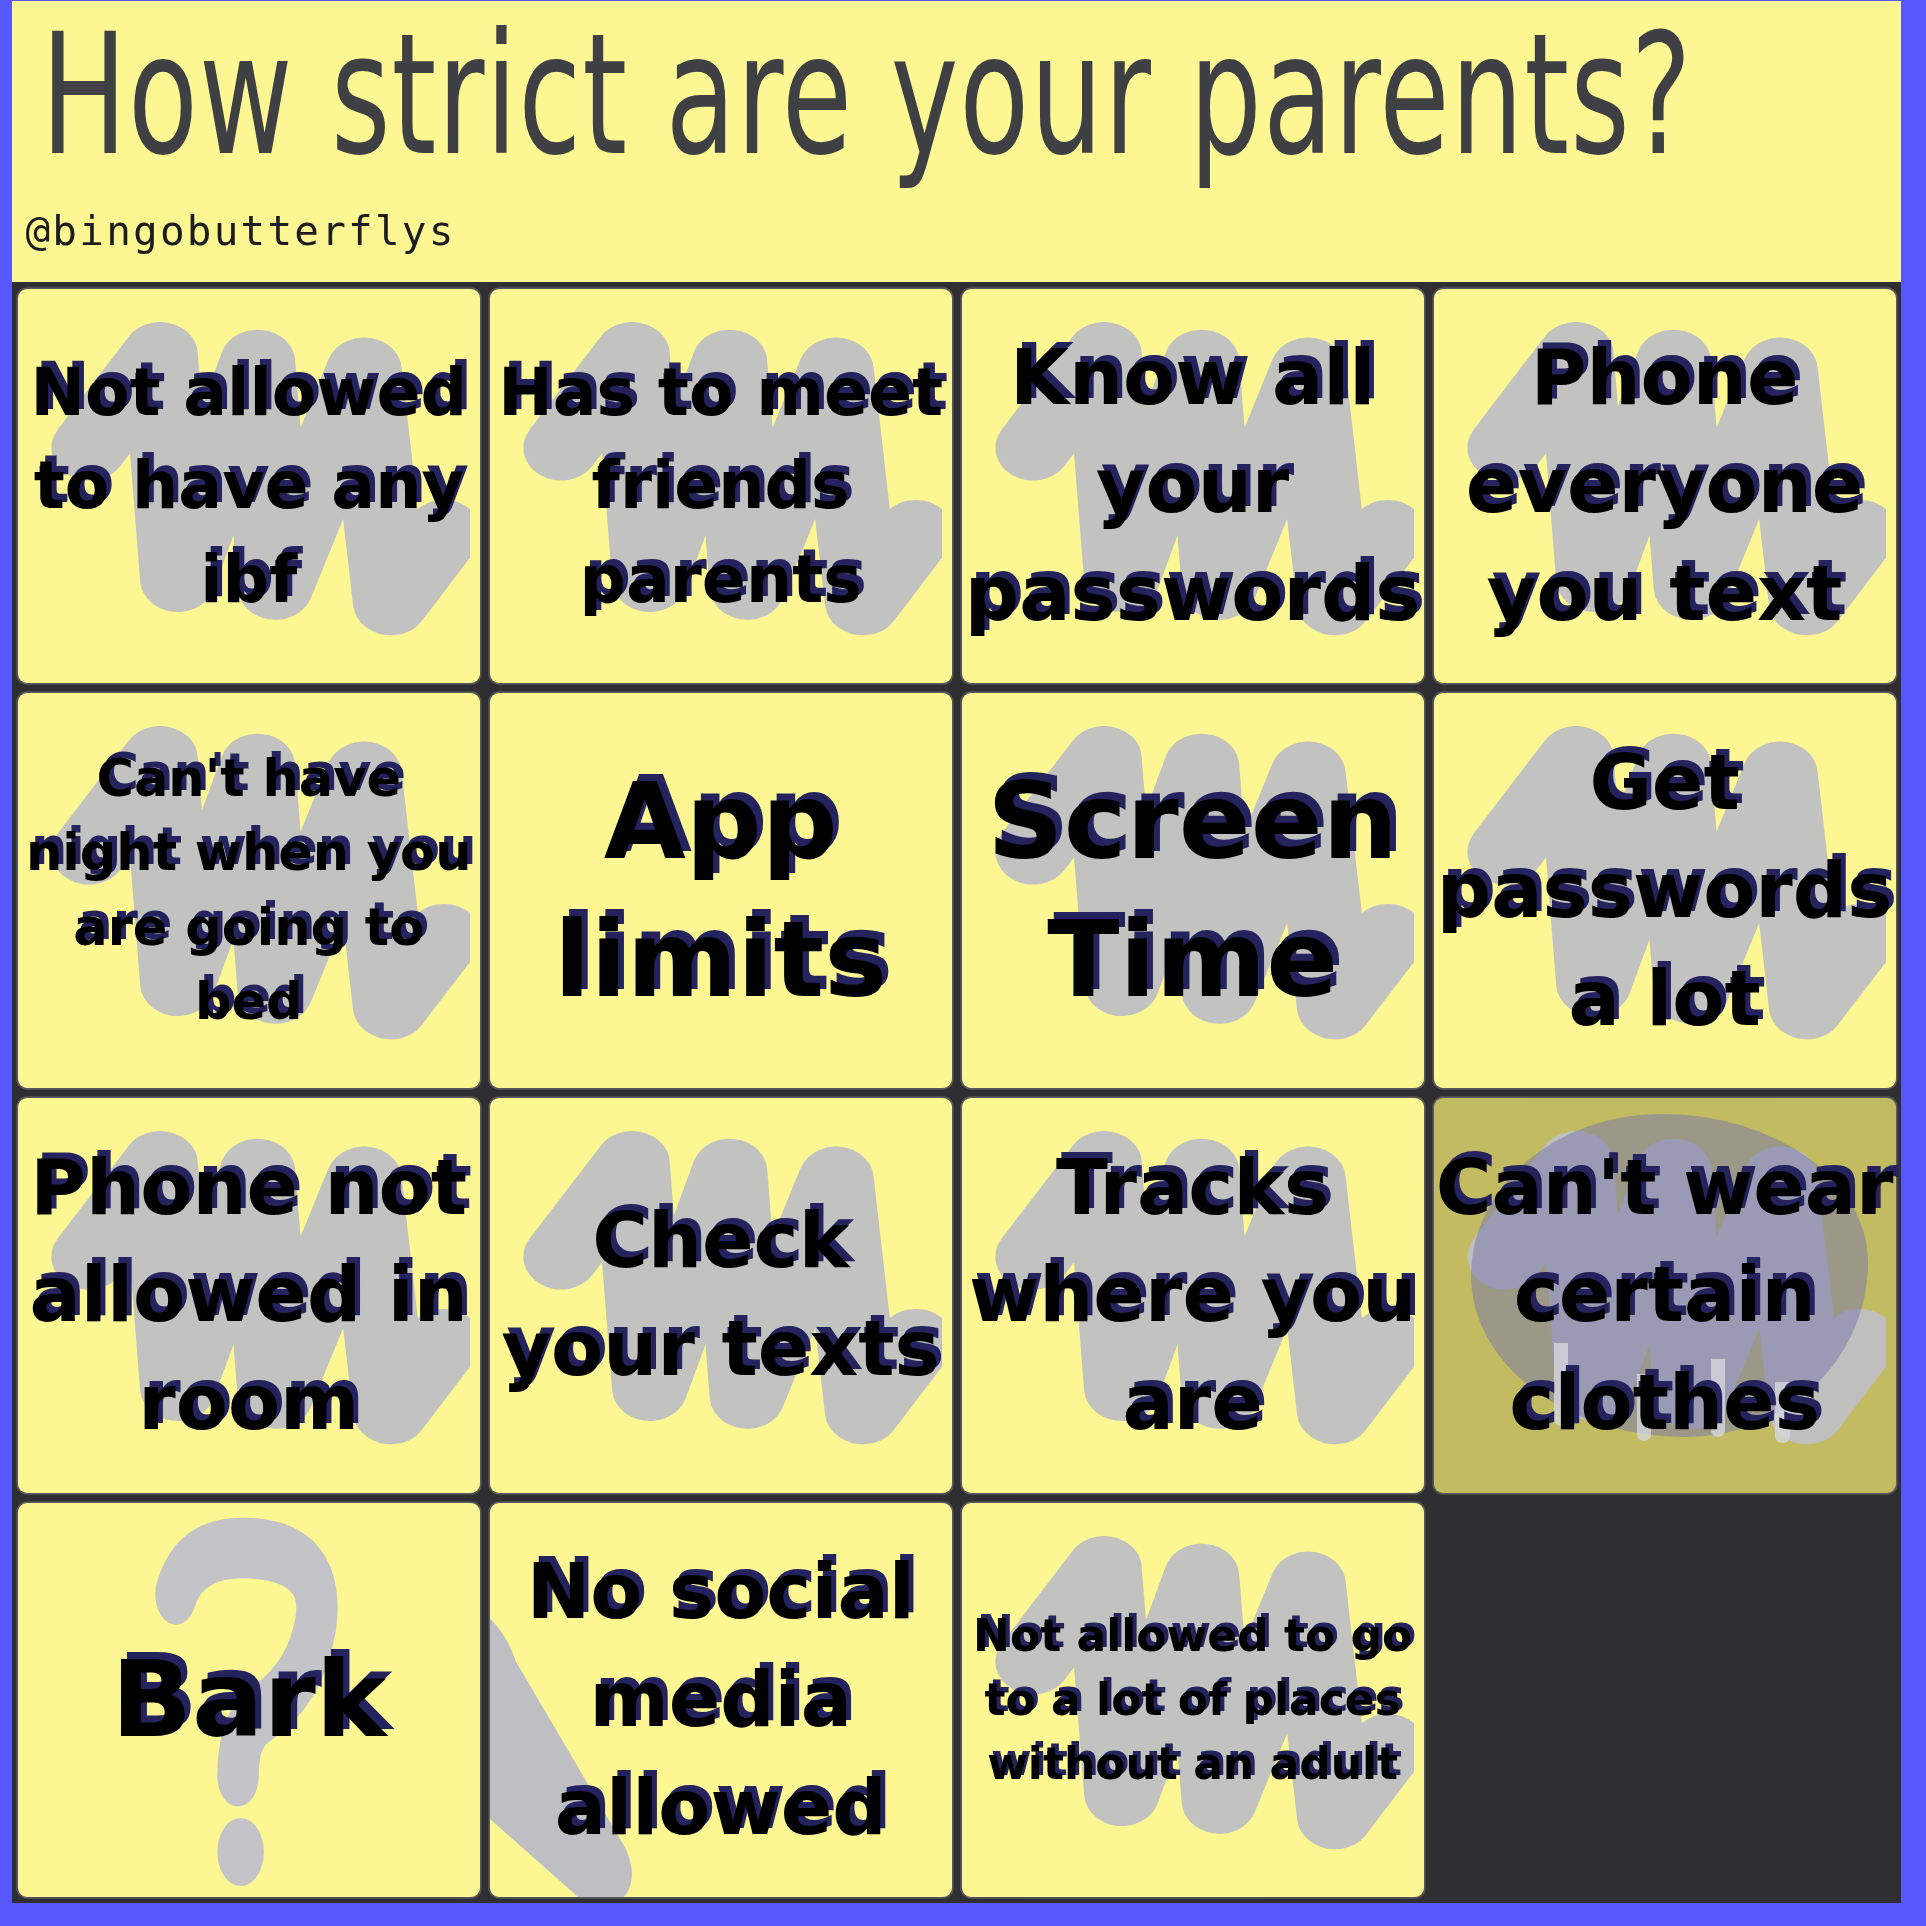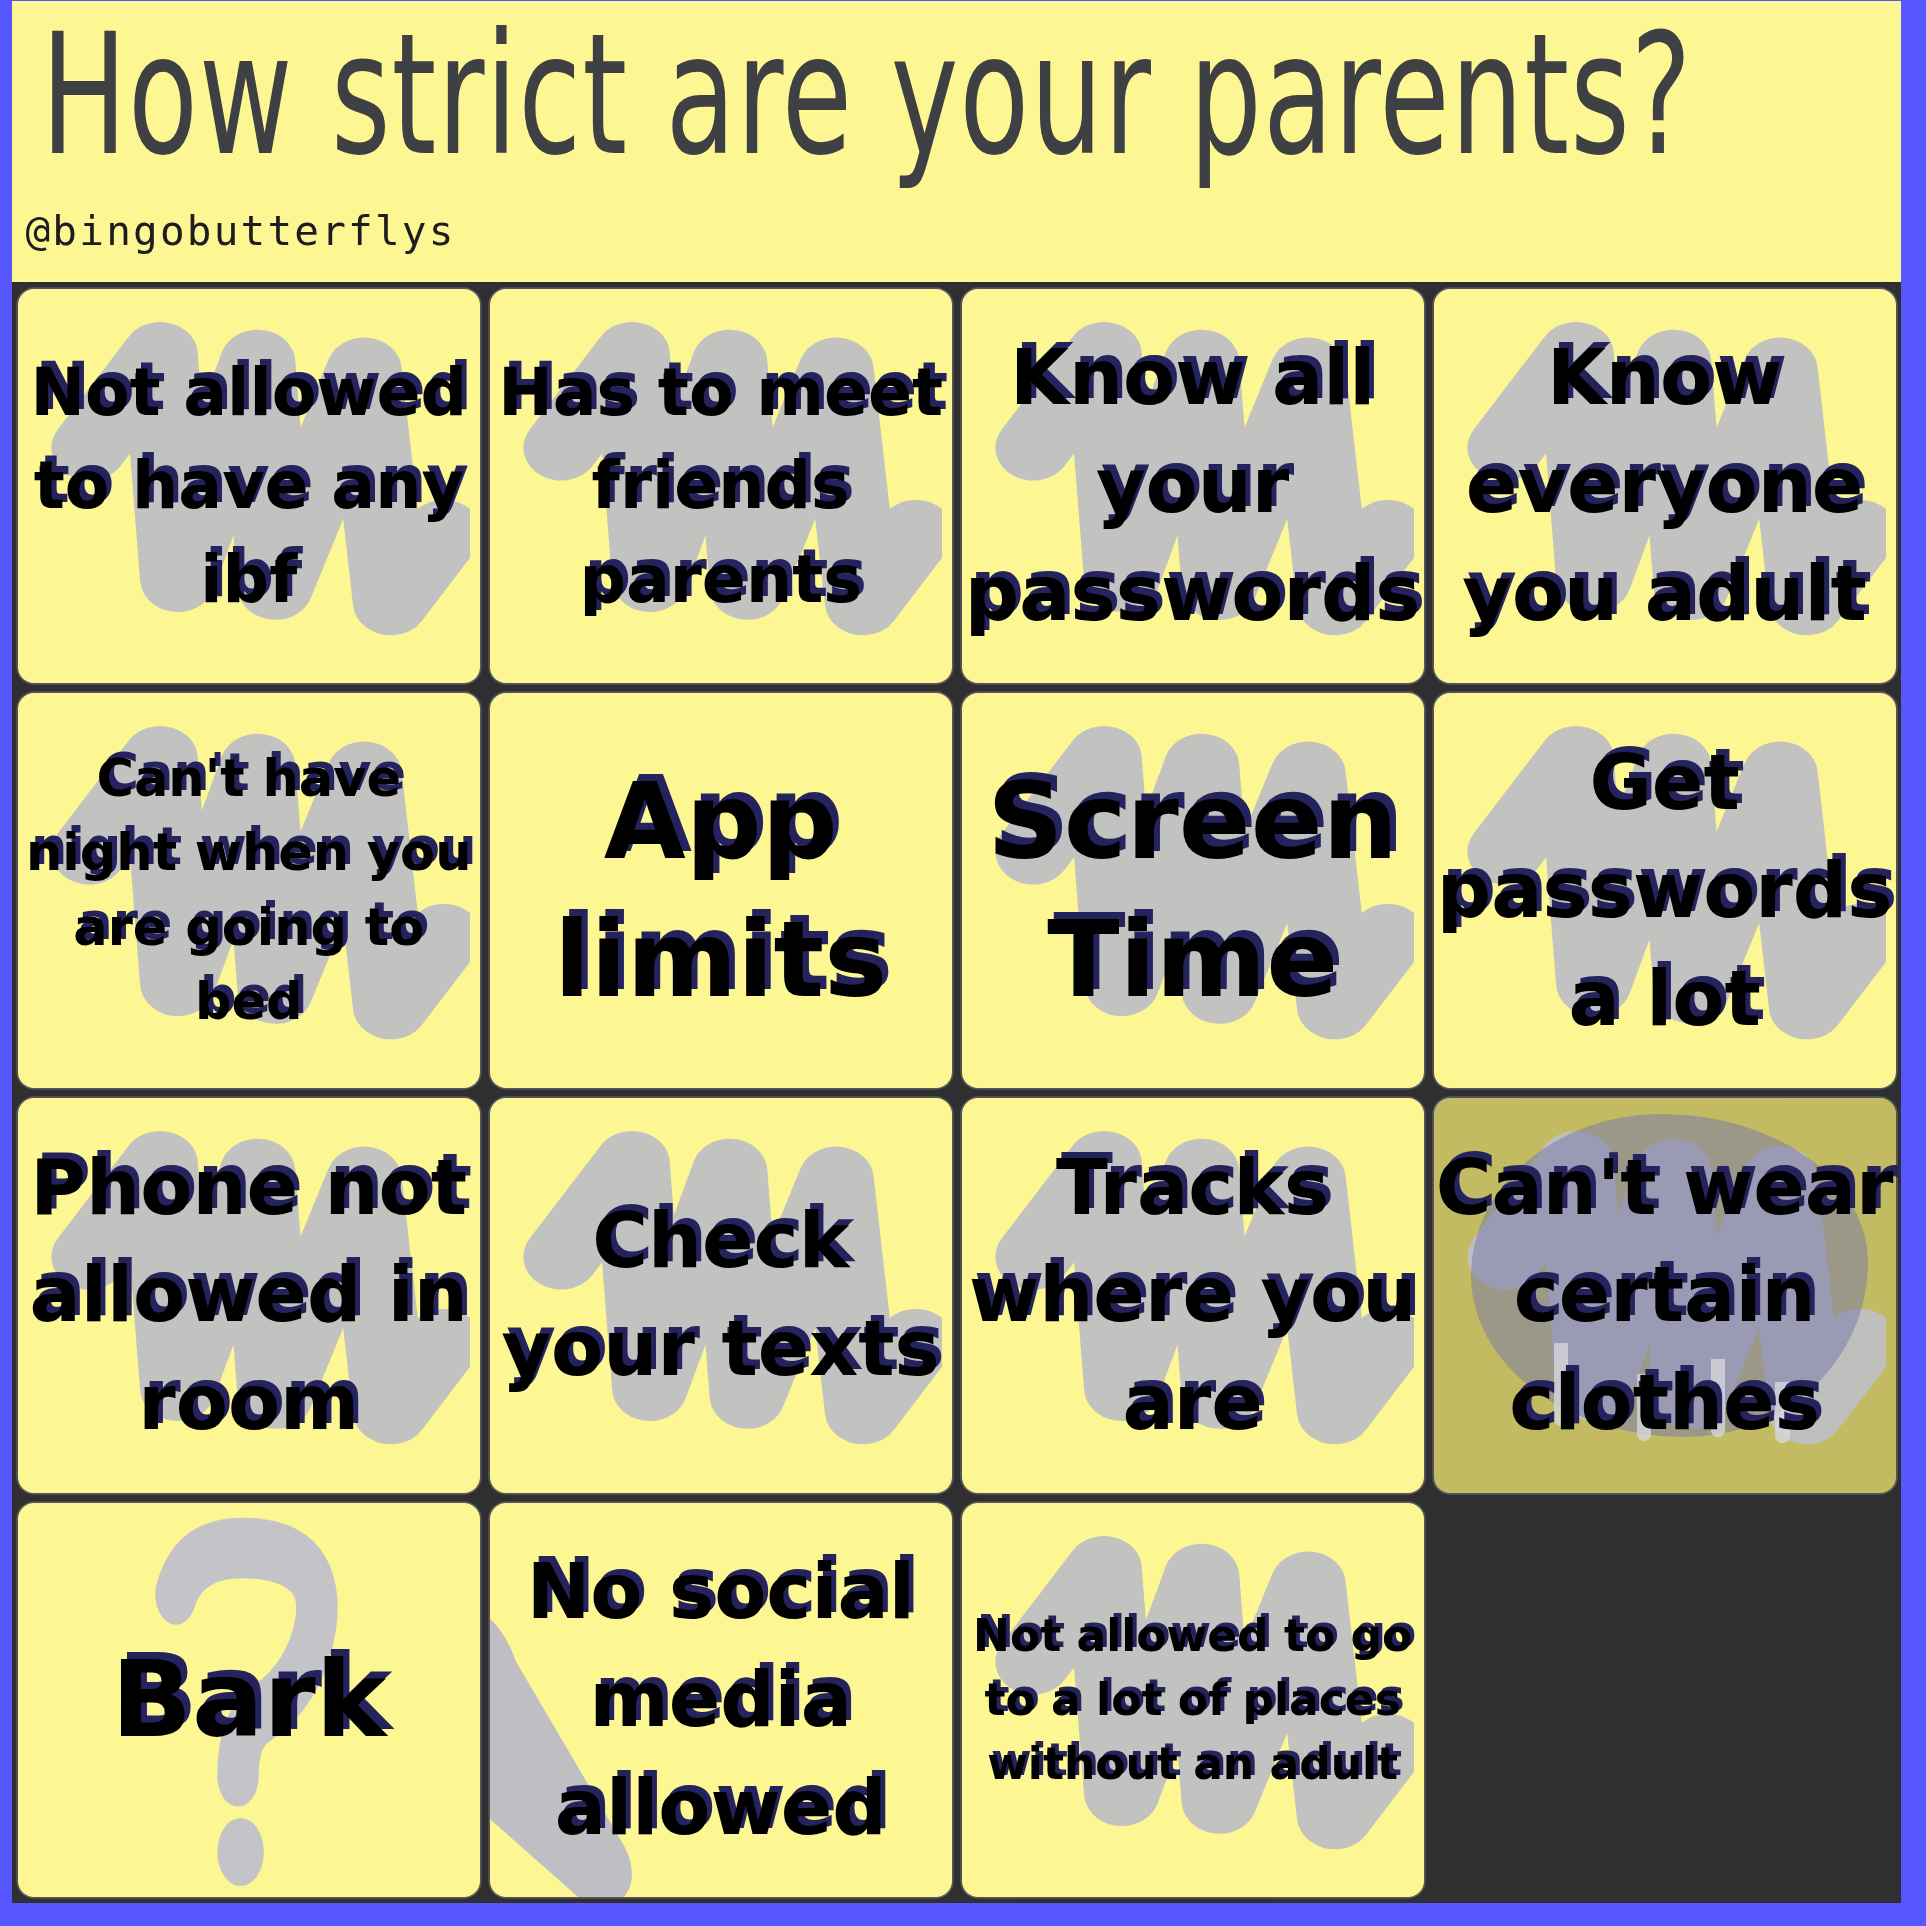--- a/index.html
+++ b/index.html
@@ -55,21 +55,21 @@
     display:grid;
     grid-template-columns:repeat(4,1fr);
     grid-template-rows:repeat(4,1fr);
     gap:10px;
     padding:6.7px 5.6px 5.6px 5.6px;
     box-sizing:border-box;
   }
   .cell{
     position:relative;
     background:#fcf693;
-    border-radius:16px;
+    border-radius:9px;
     overflow:visible;
     box-shadow:0 0 0 1.7px rgba(120,120,125,0.55);
     display:flex;
     align-items:center;
     justify-content:center;
   }
   .cell.marked{
     background:#c2bb62;
   }
   .cellclip{
@@ -191,21 +191,21 @@
       <div class="cell s-lg">
         <div class="cellclip">
           <div class="scribble">
             <svg viewBox="0 0 100 100" preserveAspectRatio="none">
     <g fill="none" stroke="#bfbfc3" stroke-width="17" stroke-linecap="round" stroke-linejoin="round" opacity="0.95">
       <path d="M14 40 L30 16 L34 74 L52 18 L56 76 L76 20 L82 80 L94 62"></path>
     </g>
   </svg>
           </div>
         </div>
-        <div class="label">Know everyone you adult</div>
+        <div class="label">Phone everyone you text</div>
       </div>
       <div class="cell s-sm">
         <div class="cellclip">
           <div class="scribble">
             <svg viewBox="0 0 100 100" preserveAspectRatio="none">
     <g fill="none" stroke="#bfbfc3" stroke-width="17" stroke-linecap="round" stroke-linejoin="round" opacity="0.95">
       <path d="M14 40 L30 16 L34 74 L52 18 L56 76 L76 20 L82 80 L94 62"></path>
     </g>
   </svg>
           </div>

